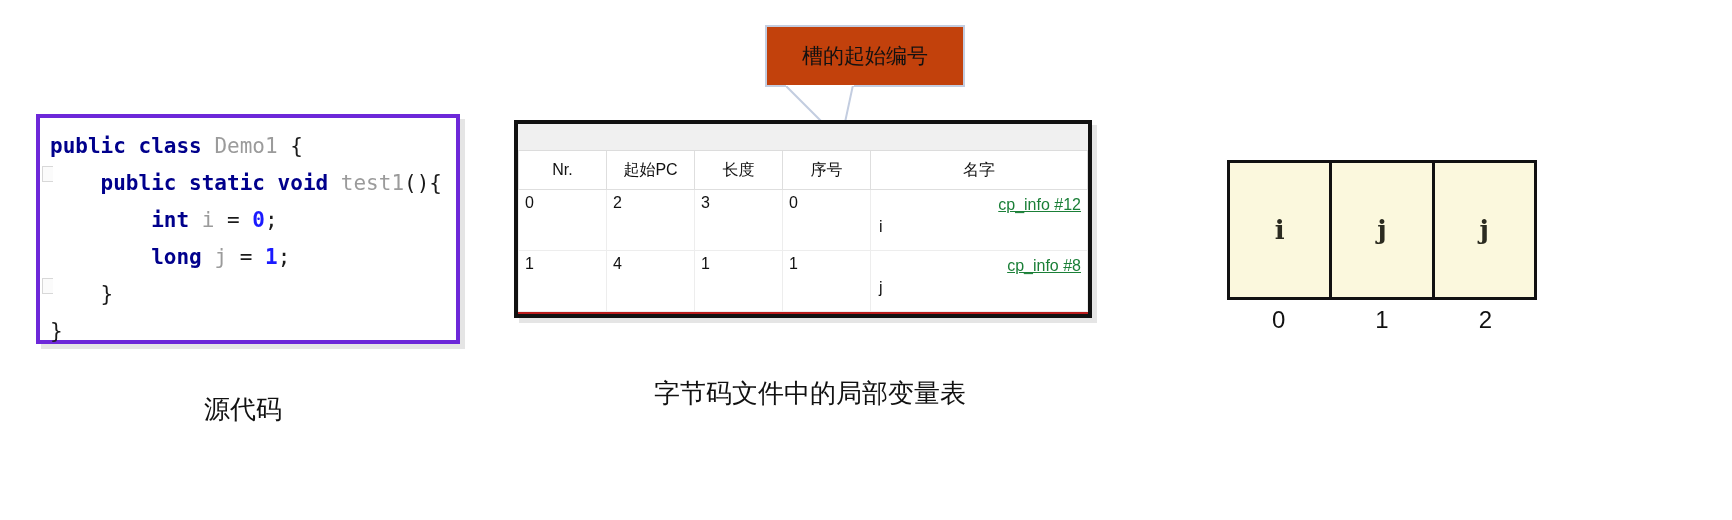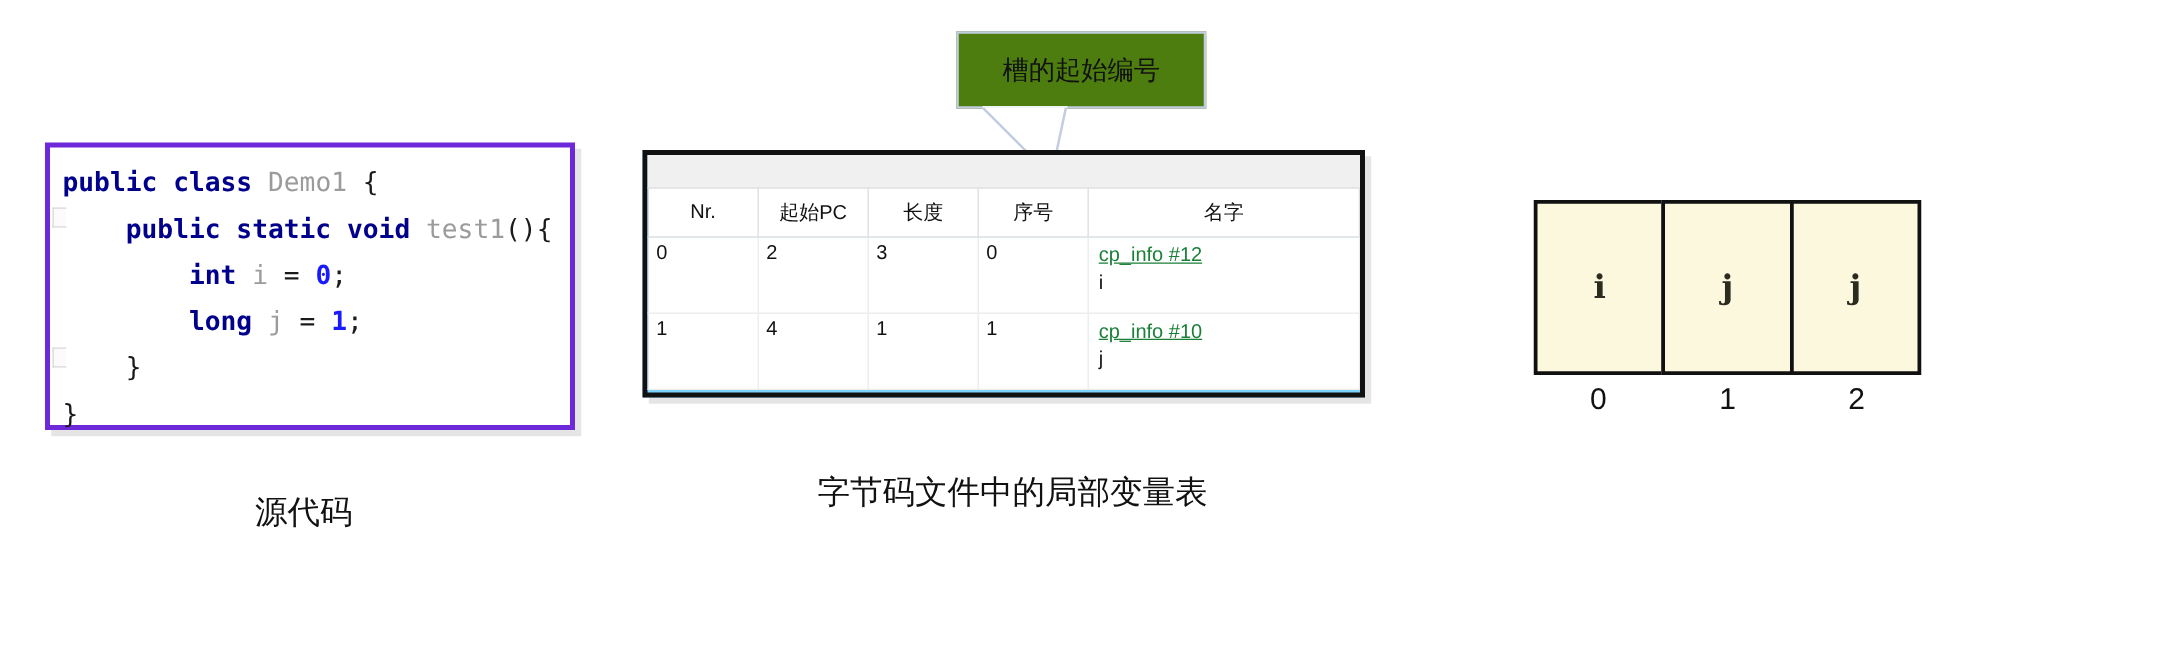--- a/index.html
+++ b/index.html
@@ -37,21 +37,21 @@
   .pnc{color:#1a1a1a;}
   .gutter-mark{
     position:absolute;left:2px;width:10px;height:14px;
     border:1px solid #d8d8d8;border-right:none;
     background:#fbfbfb;
   }
 
   
   #table-panel{
     left:514px;top:120px;width:578px;height:198px;
-    background:#7dd3fc;
+    background:#b91c1c;
     border:4px solid #111111;
     box-sizing:border-box;
     box-shadow:5px 5px 0 rgba(0,0,0,0.10);
   }
   #table-strip{
     height:26px;background:#f0f0f0;border-bottom:1px solid #dcdcdc;
   }
   table.lvt{
     border-collapse:collapse;
     width:100%;
@@ -70,29 +70,29 @@
   }
   table.lvt td{
     border:1px solid #ededed;
     vertical-align:top;
     padding:4px 6px 4px 6px;
     height:52px;
     background:#ffffff;
   }
   table.lvt td.name-cell{padding-left:8px;}
   .cp-link{
-    color:#1a7f37;text-decoration:underline;display:block;line-height:22px;
+    color:#1a7f37;text-decoration:underline;display:block;line-height:22px;text-align:right;
   }
   .cp-sub{color:#111111;display:block;line-height:22px;}
   .leftpad{padding-left:5px;}
 
   
   #callout{
     left:765px;top:25px;width:200px;height:62px;
-    background:#4d7c0f;
+    background:#c2410c;
     border:2px solid #c3cde0;
     box-sizing:border-box;
     display:flex;align-items:center;justify-content:center;
     font-size:21px;color:#111111;
   }
   #callout-tail{
     left:765px;top:85px;width:210px;height:60px;
     pointer-events:none;
   }
 
@@ -176,21 +176,21 @@
               <span class="cp-link">cp_info #12</span>
               <span class="cp-sub">i</span>
             </td>
           </tr>
           <tr>
             <td class="leftpad">1</td>
             <td class="leftpad">4</td>
             <td class="leftpad">1</td>
             <td class="leftpad">1</td>
             <td class="name-cell">
-              <span class="cp-link">cp_info #10</span>
+              <span class="cp-link">cp_info #8</span>
               <span class="cp-sub">j</span>
             </td>
           </tr>
         </tbody>
     </table>
   </div>
 
   <div class="abs" id="slots">
       <div class="slot">i</div>
       <div class="slot">j</div>

